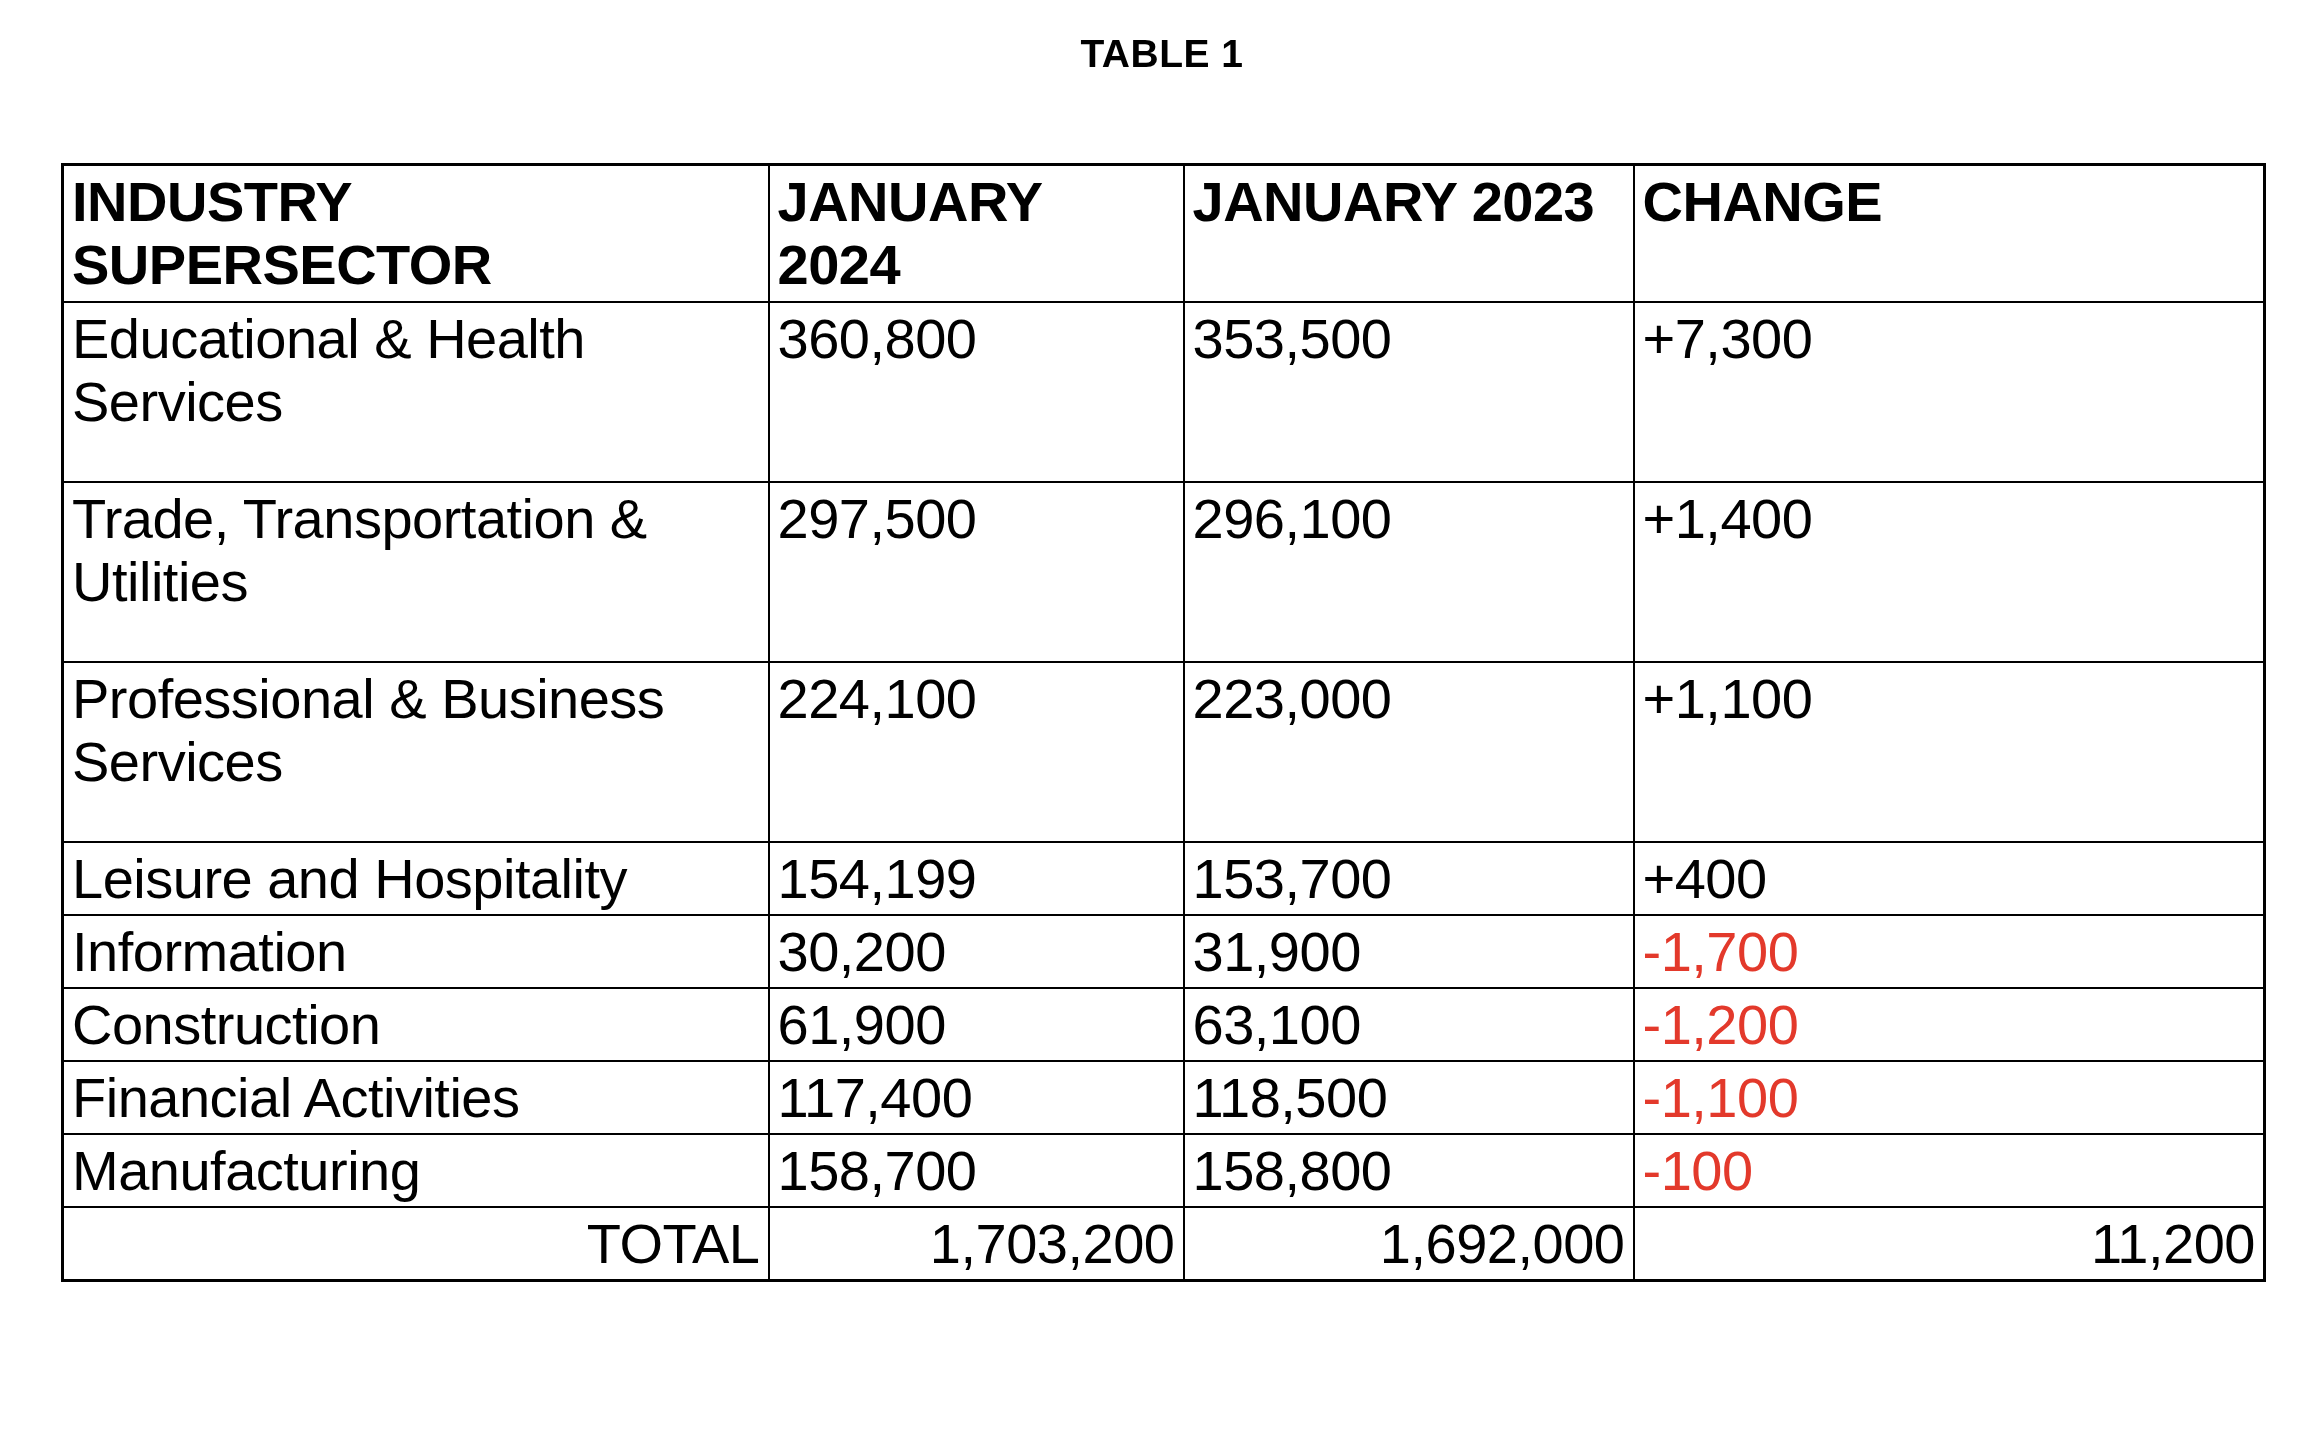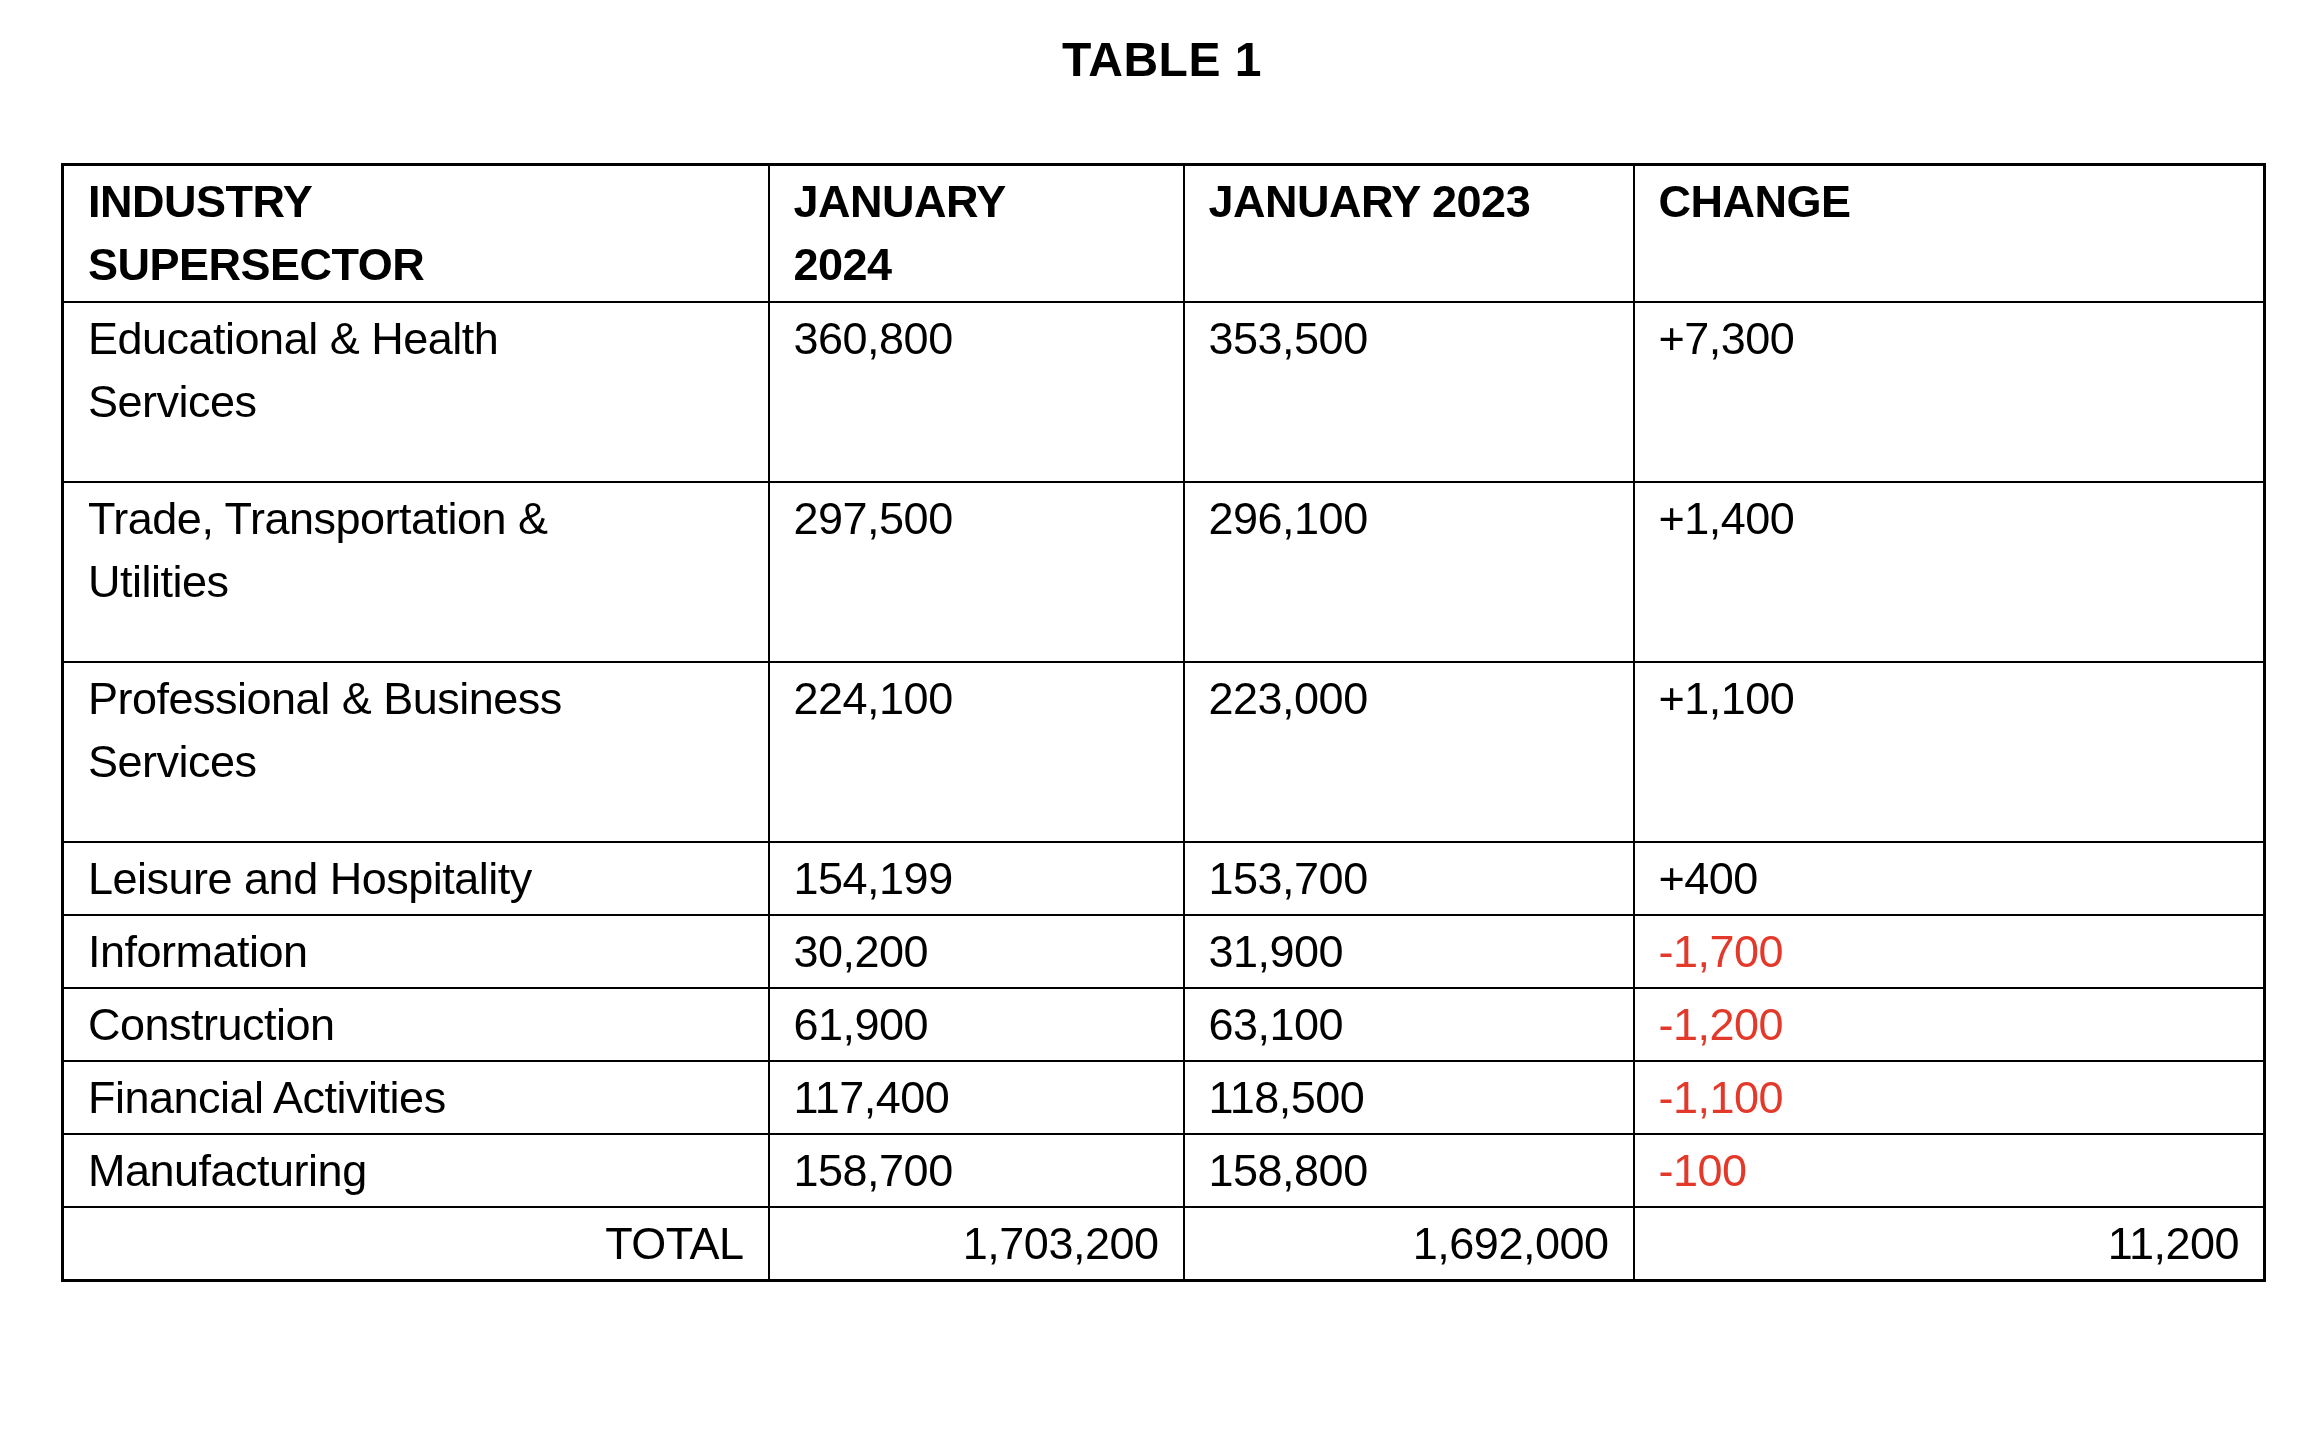--- a/index.html
+++ b/index.html
@@ -12,43 +12,43 @@
     font-family: "Liberation Sans", sans-serif;
     color: #000000;
     position: relative;
   }
   .page-title {
     position: absolute;
     top: 32px;
     left: 61px;
     width: 2202px;
     text-align: center;
-    font-size: 48px;
+    font-size: 39px;
     font-weight: bold;
     letter-spacing: 0.5px;
   }
   table.data-table {
     position: absolute;
     left: 61px;
     top: 163px;
     width: 2202px;
     border-collapse: collapse;
     table-layout: fixed;
     border: 3px solid #000000;
   }
   col.c1 { width: 706px; }
   col.c2 { width: 415px; }
   col.c3 { width: 450px; }
   col.c4 { width: 631px; }
   th, td {
     border: 2px solid #000000;
     vertical-align: top;
     text-align: left;
-    padding: 4px 24px;
-    font-size: 45px;
+    padding: 4px 8px;
+    font-size: 56px;
     line-height: 63px;
     letter-spacing: -0.5px;
     white-space: pre-line;
     overflow: hidden;
   }
   th {
     font-weight: bold;
     height: 137px;
   }
   tr.h1 td { height: 72px; }

